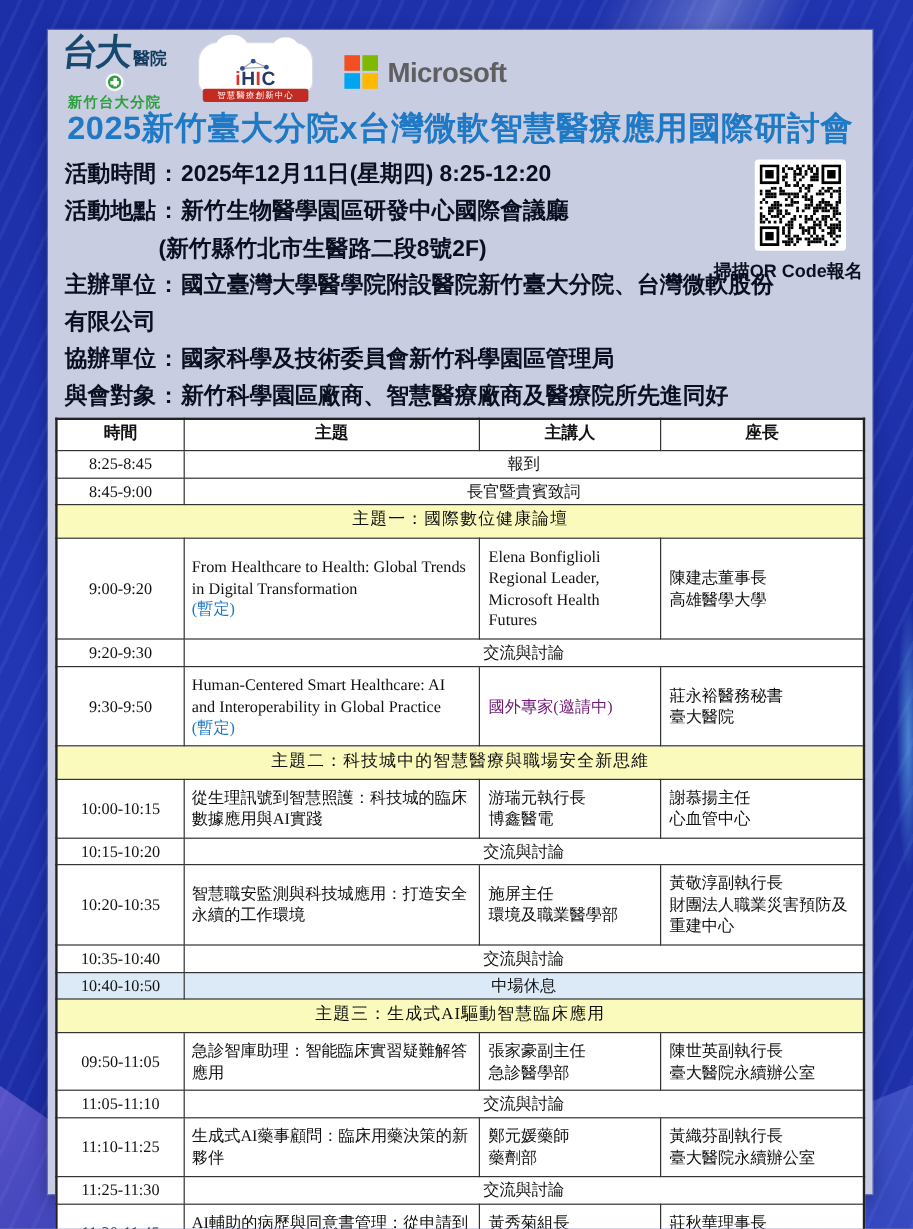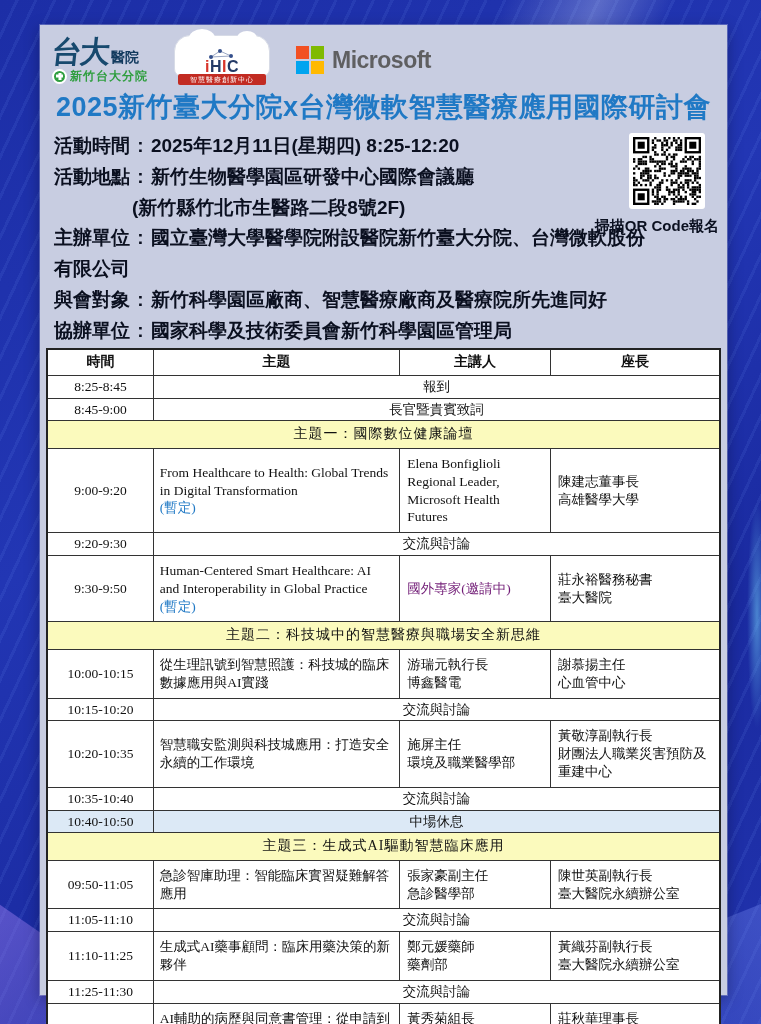--- a/index.html
+++ b/index.html
@@ -43,21 +43,21 @@
     background:#c8cde1;
     box-shadow:0 0 0 1px rgba(255,255,255,.25), 0 4px 14px rgba(0,0,20,.35);
     padding:6px 6px 0 6px;
   }
   
   .logo-row { display:flex; align-items:center; gap:26px; padding:4px 2px 2px 6px; height:56px; }
   .ntuh-logo { display:flex; flex-direction:column; line-height:1; }
   .ntuh-top { display:flex; align-items:baseline; gap:3px; }
   .ntuh-main { font-family:"Liberation Serif", serif; font-weight:bold; font-size:30px; color:#17496e; transform:skewX(-6deg); letter-spacing:-2px; }
   .ntuh-sub  { font-family:"Liberation Serif", serif; font-weight:bold; font-size:14px; color:#123a5e; }
-  .ntuh-bot { display:flex; align-items:center; gap:3px; margin-top:2px; }
+  .ntuh-bot { display:flex; align-items:center; gap:3px; margin-top:2px;flex-direction:column; }
   .green-cross { width:15px; height:15px; border-radius:50%; background:#2f9e3f; border:2px solid #fff; position:relative; flex:none; }
   .green-cross::before, .green-cross::after { content:""; position:absolute; background:#fff; }
   .green-cross::before { left:50%; top:2px; bottom:2px; width:3px; transform:translateX(-50%); }
   .green-cross::after  { top:50%; left:2px; right:2px; height:3px; transform:translateY(-50%); }
   .ntuh-branch { font-size:12px; font-weight:bold; color:#2f9e3f; letter-spacing:1px; }
   .ihic-logo { position:relative; width:96px; height:50px; }
   .ihic-cloud {
     position:absolute; inset:0 0 8px 0; background:#fff;
     border-radius:16px 16px 8px 8px; border:1.5px solid #d7dbe6;
     display:flex; flex-direction:column; align-items:center; justify-content:flex-end; padding-bottom:1px;
@@ -159,22 +159,22 @@
     </div>
   </div>
 
   <div class="event-title">2025新竹臺大分院x台灣微軟智慧醫療應用國際研討會</div>
 
   <div class="info">
     <div class="info-line"><span class="ilabel">活動時間</span><span class="isep"> : </span><span class="ivalue">2025年12月11日(星期四) 8:25-12:20</span></div>
     <div class="info-line"><span class="ilabel">活動地點</span><span class="isep"> : </span><span class="ivalue">新竹生物醫學園區研發中心國際會議廳</span></div>
     <div class="info-line info-indent">(新竹縣竹北市生醫路二段8號2F)</div>
     <div class="info-line"><span class="ilabel">主辦單位</span><span class="isep"> : </span><span class="ivalue">國立臺灣大學醫學院附設醫院新竹臺大分院、台灣微軟股份有限公司</span></div>
+    <div class="info-line"><span class="ilabel">協辦單位</span><span class="isep"> : </span><span class="ivalue">國家科學及技術委員會新竹科學園區管理局</span></div>
     <div class="info-line"><span class="ilabel">與會對象</span><span class="isep"> : </span><span class="ivalue">新竹科學園區廠商、智慧醫療廠商及醫療院所先進同好</span></div>
-    <div class="info-line"><span class="ilabel">協辦單位</span><span class="isep"> : </span><span class="ivalue">國家科學及技術委員會新竹科學園區管理局</span></div>
 
     <div class="qr-wrap">
       <svg id="qr-svg" width="68" height="68" viewBox="0 0 29 29">
           <rect x="0" y="0" width="29" height="29" fill="#fff"></rect>
           <rect x="9" y="0" width="1" height="1" fill="#000"></rect>
           <rect x="13" y="0" width="1" height="1" fill="#000"></rect>
           <rect x="15" y="0" width="1" height="1" fill="#000"></rect>
           <rect x="17" y="0" width="1" height="1" fill="#000"></rect>
           <rect x="19" y="0" width="1" height="1" fill="#000"></rect>
           <rect x="8" y="1" width="1" height="1" fill="#000"></rect>

